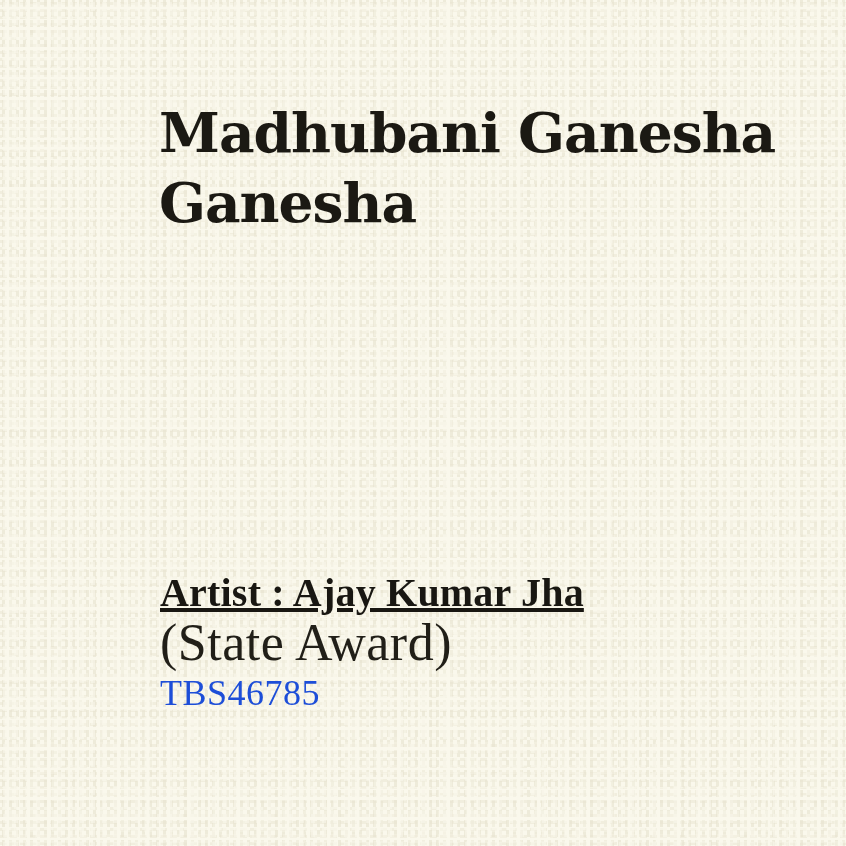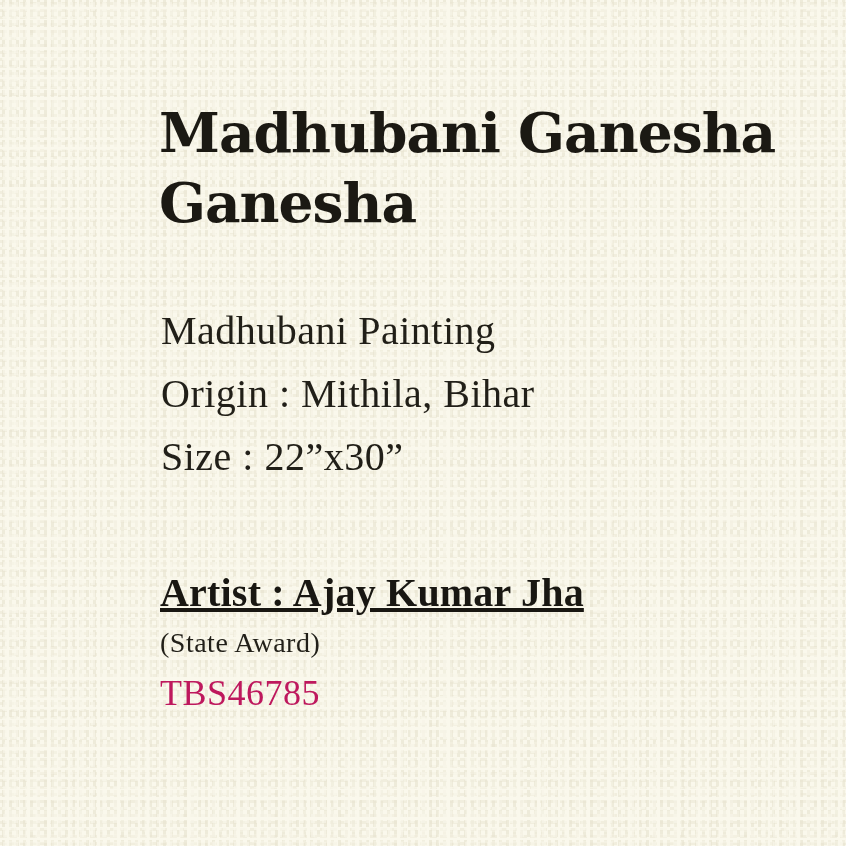--- a/index.html
+++ b/index.html
@@ -60,34 +60,34 @@
     font-weight: 700;
     letter-spacing: 0.2px;
     color: #191712;
     text-decoration: underline;
   }
   .award {
     position: absolute;
     left: 160px;
     top: 619px;
     margin: 0;
-    font-size: 28px;
+    font-size: 52px;
     line-height: 48px;
     letter-spacing: 0.5px;
     color: #211f18;
   }
   .sku {
     position: absolute;
     left: 160px;
     top: 671px;
     margin: 0;
     font-size: 36px;
     line-height: 44px;
     letter-spacing: 0.5px;
-    color: #be185d;
+    color: #1d4ed8;
   }
 </style>
 </head>
 <body>
 
 <div class="card">
 
   <svg class="texture" width="846" height="846" viewBox="0 0 846 846" xmlns="http://www.w3.org/2000/svg" aria-hidden="true">
     <defs>
       <pattern id="pv1" width="7" height="10" patternUnits="userSpaceOnUse">
@@ -116,23 +116,18 @@
     <rect x="0" y="0" width="846" height="846" fill="url(#pv2)" opacity="0.55"></rect>
     <rect x="0" y="0" width="846" height="846" fill="url(#pv3)" opacity="0.35"></rect>
     <rect x="0" y="0" width="846" height="846" fill="url(#ph3)" opacity="0.30"></rect>
   </svg>
 
   <h1 class="title">
     <span class="tl">Madhubani Ganesha</span>
     <span class="tl">Ganesha</span>
   </h1>
 
-  <div class="details">
-    <p>Madhubani Painting</p>
-    <p>Origin : Mithila, Bihar</p>
-    <p>Size : 22”x30”</p>
-  </div>
 
   <p class="artist">Artist : Ajay Kumar Jha</p>
   <p class="award">(State Award)</p>
   <p class="sku">TBS46785</p>
 
 </div>
 
 </body></html>

